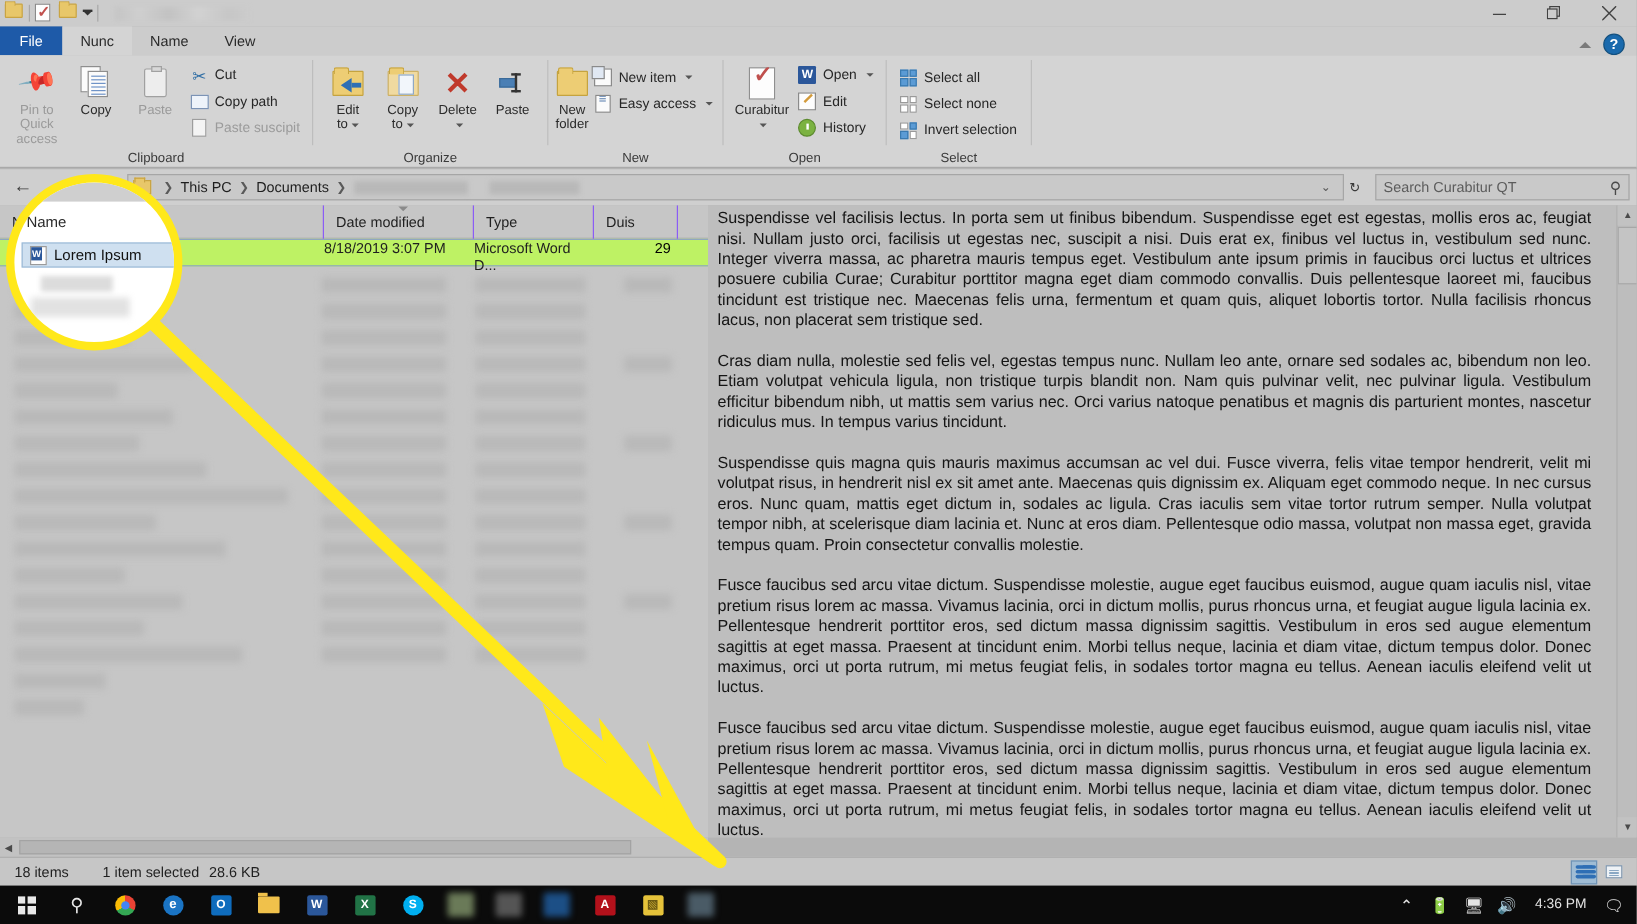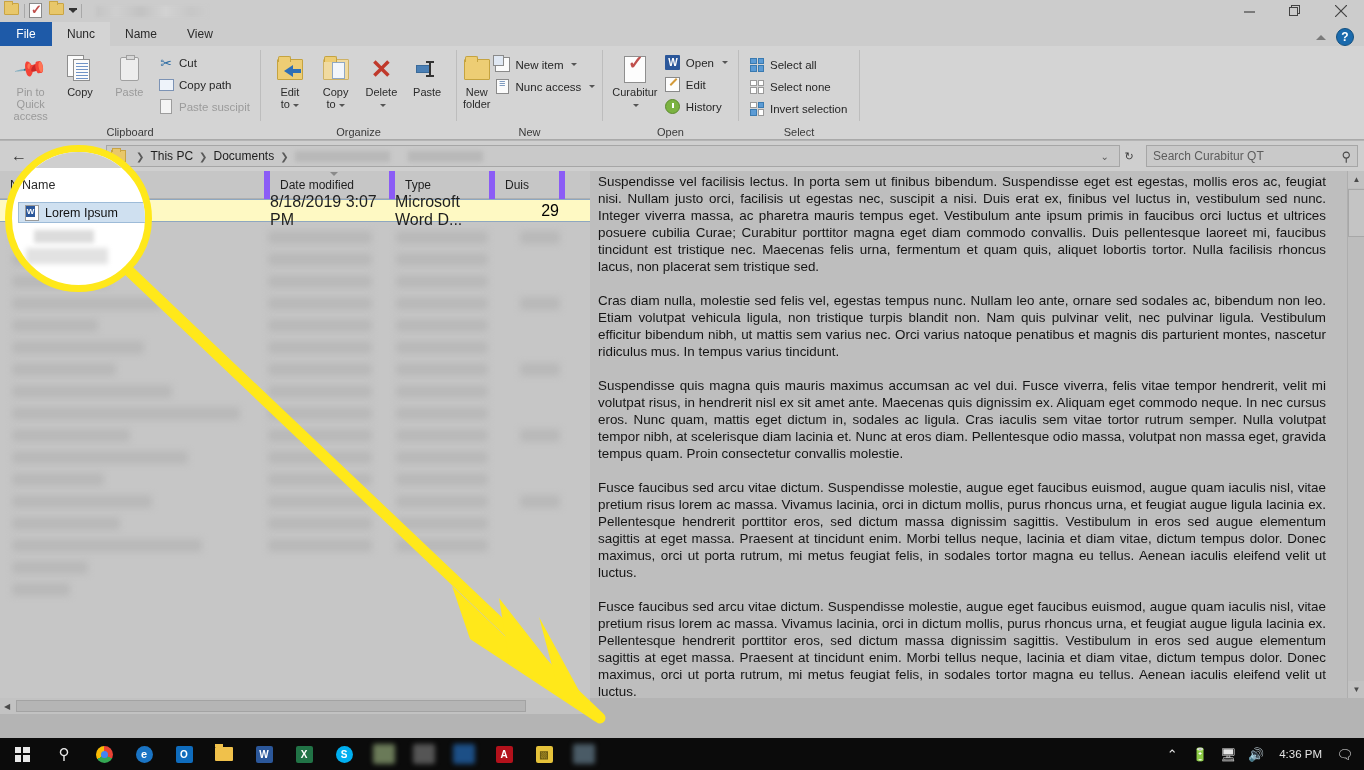--- a/index.html
+++ b/index.html
@@ -207,29 +207,29 @@
   .mag { margin-left: auto; font-size: 13px; color: #4a4a4a; }
 
   
   .filepane {
     position: absolute; left: 0; top: 171px; width: 590px; height: 527px;
     background: #c6c6c6; overflow: hidden;
   }
   .colhead { display: flex; height: 28px; align-items: center; font-size: 12px;
              color: #1f1f1f; border-bottom: 1px solid #b0b0b0; }
   .ch { height: 28px; display: flex; align-items: center; padding-left: 10px;
-        border-right: 6px solid #8b5cf6; position: relative; }
+        border-right: 1px solid #8b5cf6; position: relative; }
   .sortmark {
     position: absolute; left: 50%; top: 1px; width: 0; height: 0;
     border-left: 4px solid transparent; border-right: 4px solid transparent;
     border-top: 4px solid #8a8a8a;
   }
   .filerow {
-    display: flex; height: 23px; align-items: center; font-size: 16px;
-    background: #fef9c3; border-top: 1px solid #8ea7c0; border-bottom: 1px solid #8ea7c0;
+    display: flex; height: 23px; align-items: flex-start; font-size: 12px;
+    background: #bef264; border-top: 1px solid #8ea7c0; border-bottom: 1px solid #8ea7c0;
   }
   .fr-name { width: 270px; display: flex; align-items: center; gap: 6px; padding-left: 8px; }
   .fr-date { width: 125px; color: #1f1f1f; }
   .fr-type { width: 100px; color: #1f1f1f; }
   .fr-size { width: 70px; text-align: right; padding-right: 6px; }
   .docicon { width: 14px; height: 16px; background: #fdfdfd; border: 1px solid #9a9a9a; position: relative; }
   .docicon::before {
     content: "W"; position: absolute; left: 0; top: 0; width: 9px; height: 11px;
     background: #2b579a; color: #fff; font-size: 8px; font-weight: bold;
     display: flex; align-items: center; justify-content: center;
@@ -491,21 +491,21 @@
             <span class="si">
                 <span class="newitem-ic"></span>
               </span>
             <span>New item</span>
             <i class="dd-caret"></i>
           </div>
           <div class="smallbtn">
             <span class="si">
                 <span class="easy-ic"></span>
               </span>
-            <span>Nunc access</span>
+            <span>Easy access</span>
             <i class="dd-caret"></i>
           </div>
         </div>
       </div>
       <div class="rgroup-title">New</div>
     </div>
     <div class="rgroup-divider"></div>
 
     <div class="rgroup" style="width:135px">
       <div class="rgroup-body">
@@ -705,20 +705,40 @@
       <div class="sb-thumb"></div>
       <div class="sb-arrow bot">▼</div>
     </div>
   </div>
 
   <div class="hscroll">
     <div class="hs-arrow">◀</div>
     <div class="hs-thumb" style="width:510px"></div>
   </div>
 
+  <div class="statusbar">
+    <div class="sb-item">18 items</div>
+    <div class="sb-item" style="padding-left:28px">1 item selected</div>
+    <div class="sb-item" style="padding-left:8px">28.6 KB</div>
+    <div class="sb-views">
+      <div class="vbtn sel">
+        <span class="det-ic">
+            <i class="sq"></i>
+            <i></i>
+            <i class="sq"></i>
+            <i></i>
+            <i class="sq"></i>
+            <i></i>
+          </span>
+      </div>
+      <div class="vbtn">
+        <span class="tile-ic"></span>
+      </div>
+    </div>
+  </div>
 
   <div class="taskbar">
     <div class="tb-ic" style="width:44px">
       <span class="win-logo">
           <span></span>
           <span></span>
           <span></span>
           <span></span>
         </span>
     </div>

